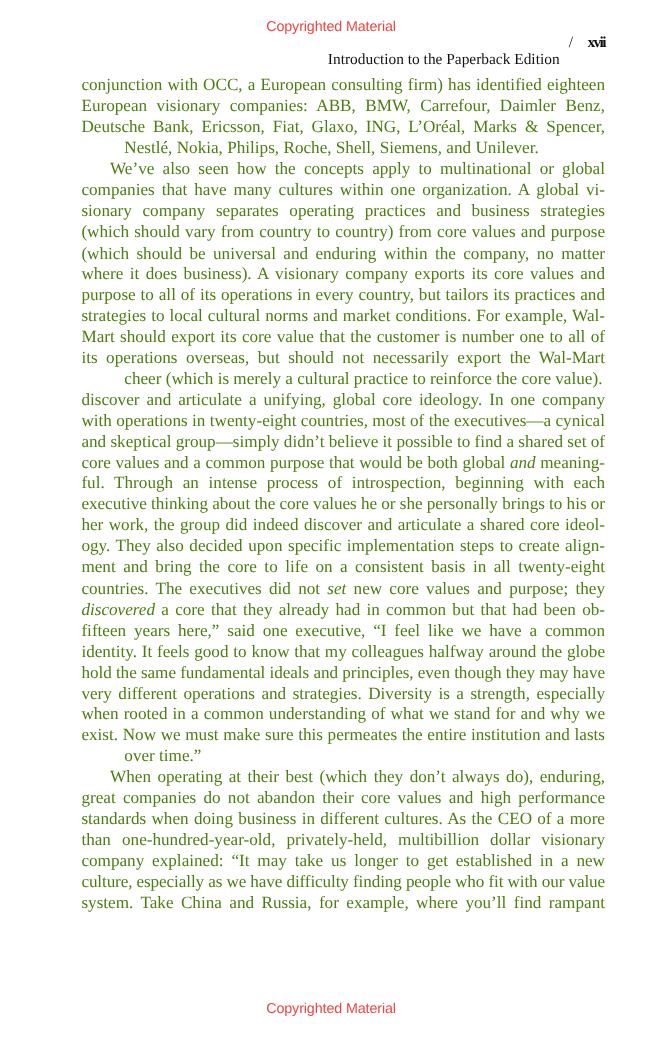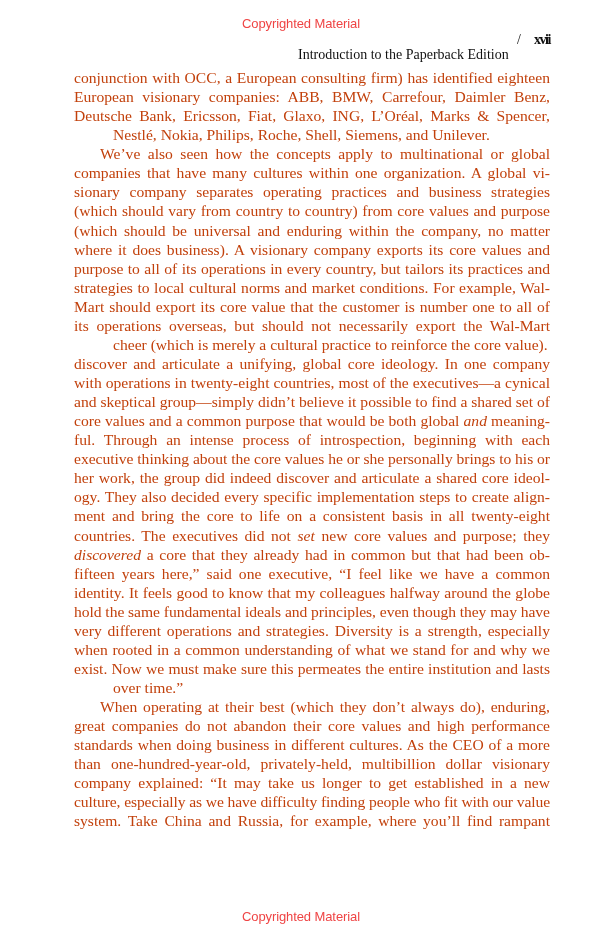--- a/index.html
+++ b/index.html
@@ -41,21 +41,21 @@
       font-weight: bold; letter-spacing: -1.5px;
     }
     .body-text {
       position: absolute;
       left: 74px;
       top: 68px;
       width: 476px;
       font-size: 15.6px;
       line-height: 19.07px;
       text-align: justify;
-      color: #c2410c;
+      color: #4d7c0f;
     }
     .body-text .line {
       display: block;
       text-align: justify;
       text-align-last: justify;
       white-space: nowrap;
       overflow: visible;
     }
     .body-text .line.last {
       text-align-last: left;
@@ -98,21 +98,21 @@
       <span class="line last">cheer (which is merely a cultural practice to reinforce the core value).</span>
     </div>
     <div>
       <span class="line">discover and articulate a unifying, global core ideology. In one company</span>
       <span class="line">with operations in twenty-eight countries, most of the executives—a cynical</span>
       <span class="line" style="letter-spacing: -0.00142045px;">and skeptical group—simply didn’t believe it possible to find a shared set of</span>
       <span class="line"><span>core values and a common purpose that would be both global </span><em>and</em><span> meaning-</span></span>
       <span class="line">ful. Through an intense process of introspection, beginning with each</span>
       <span class="line" style="letter-spacing: -0.0324519px;">executive thinking about the core values he or she personally brings to his or</span>
       <span class="line">her work, the group did indeed discover and articulate a shared core ideol-</span>
-      <span class="line">ogy. They also decided every specific implementation steps to create align-</span>
+      <span class="line">ogy. They also decided upon specific implementation steps to create align-</span>
       <span class="line">ment and bring the core to life on a consistent basis in all twenty-eight</span>
       <span class="line"><span>countries. The executives did not </span><em>set</em><span> new core values and purpose; they</span></span>
       <span class="line"><span></span><em>discovered</em><span> a core that they already had in common but that had been ob-</span></span>
       <span class="line">fifteen years here,” said one executive, “I feel like we have a common</span>
       <span class="line">identity. It feels good to know that my colleagues halfway around the globe</span>
       <span class="line" style="letter-spacing: -0.0515203px;">hold the same fundamental ideals and principles, even though they may have</span>
       <span class="line">very different operations and strategies. Diversity is a strength, especially</span>
       <span class="line">when rooted in a common understanding of what we stand for and why we</span>
       <span class="line">exist. Now we must make sure this permeates the entire institution and lasts</span>
       <span class="line last">over time.”</span>

